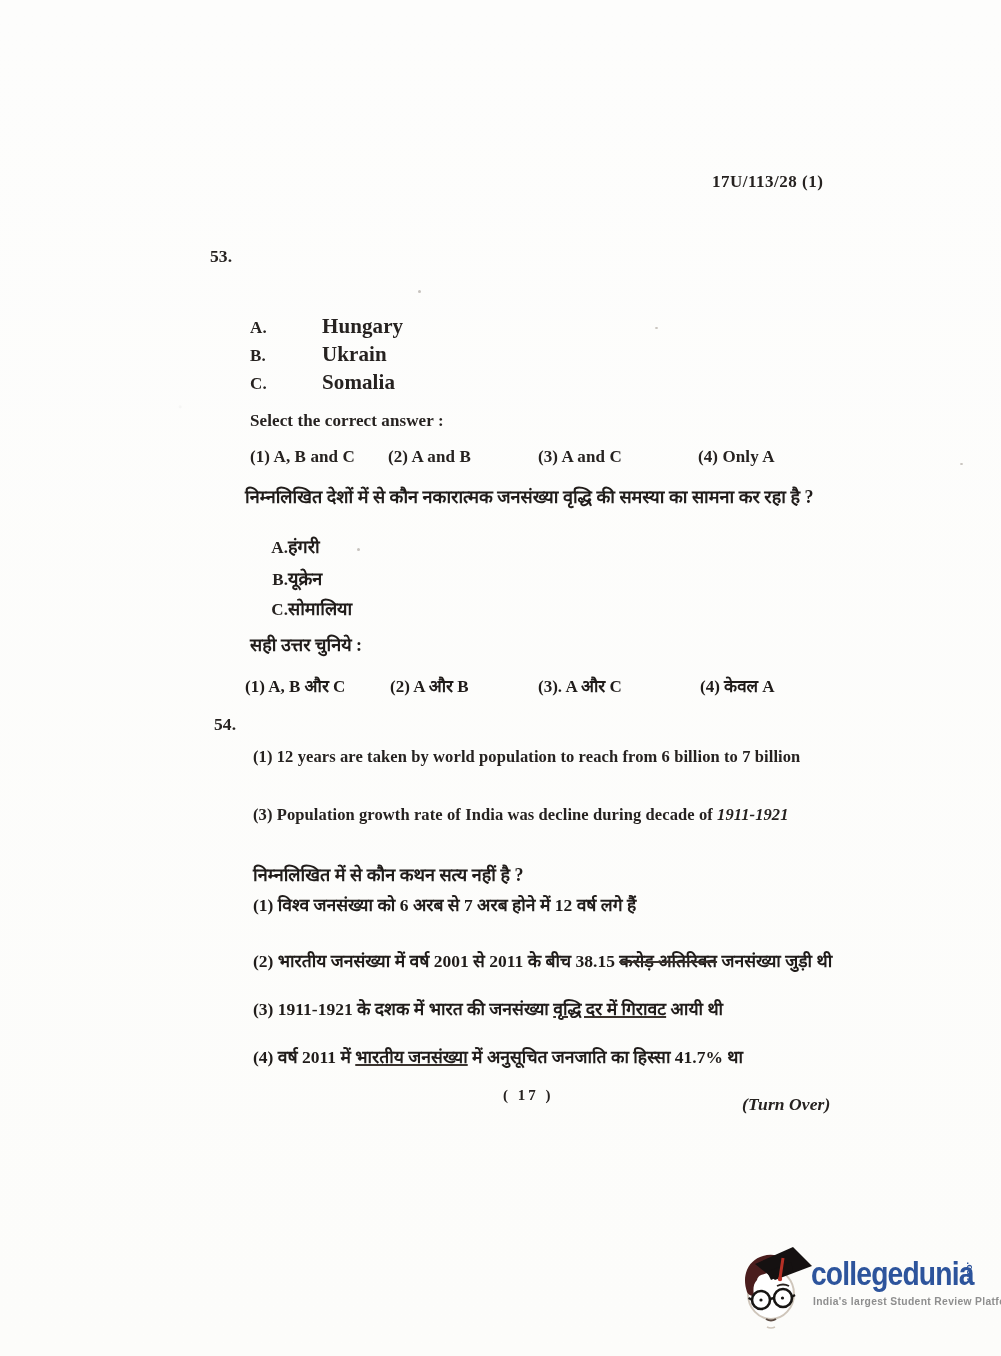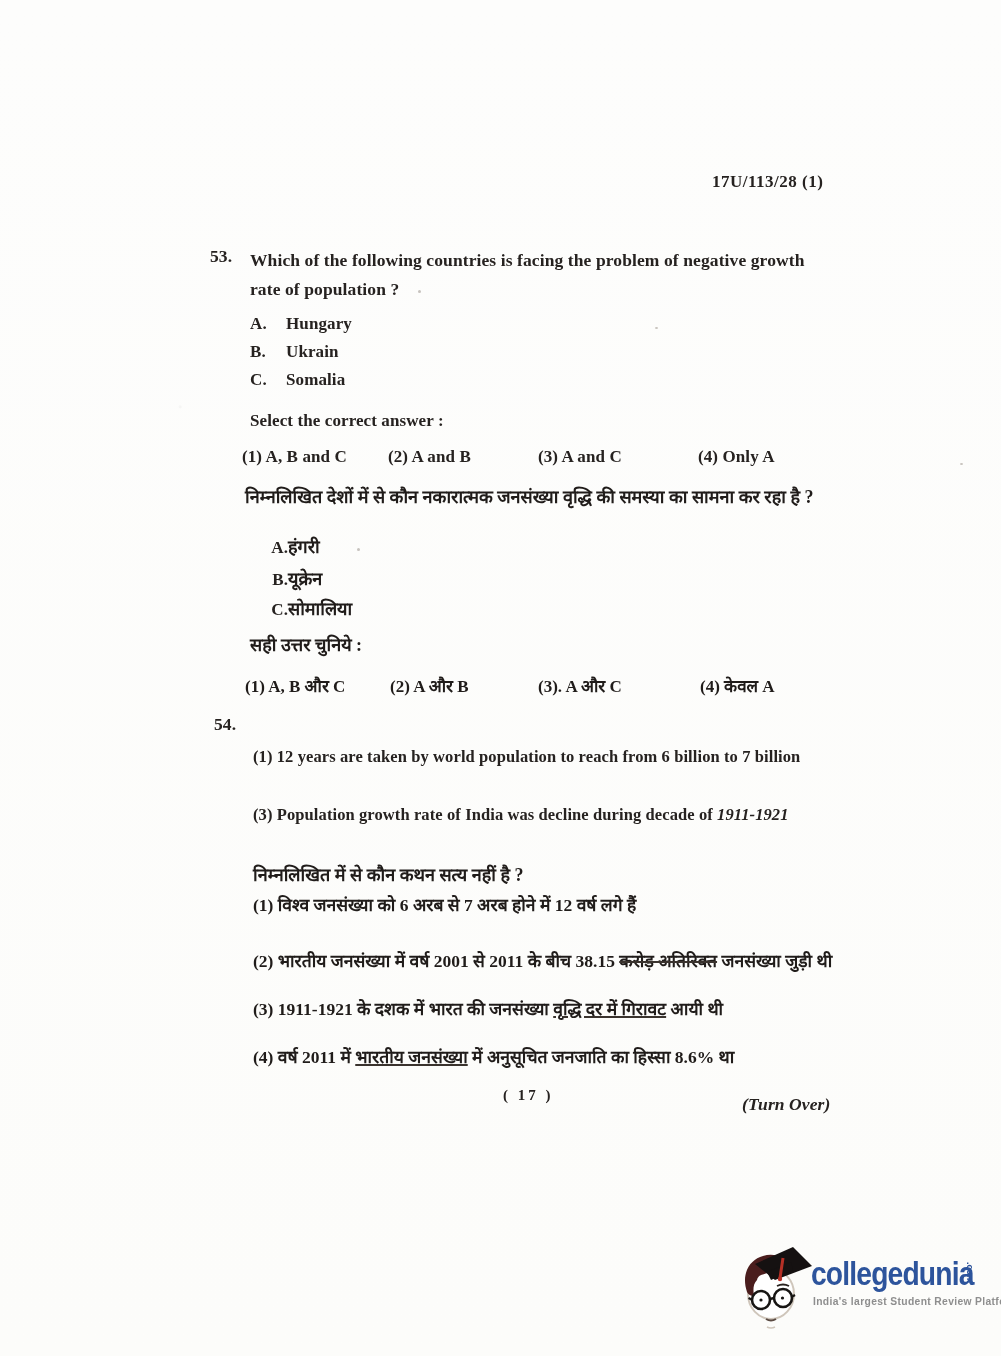--- a/index.html
+++ b/index.html
@@ -26,21 +26,21 @@
   }
   .hi{
     font-family:"Liberation Serif","DejaVu Sans",sans-serif;
     font-weight:700;
     color:#201c1a;
   }
   .doc-code{ font-size:17px; letter-spacing:0.5px; }
   .q-num{ font-size:17.5px; }
   .q-text{ font-size:17.5px; line-height:29px; }
   .choice-letter{ display:inline-block; width:36px; font-size:17px; }
-  .choice-text{ font-size:17px; }
+  .choice-text{ font-size:21px;margin-left:36px; }
   .select-label{ font-size:17px; }
   .opt{ font-size:17px; white-space:nowrap; }
   .hi-q{ font-size:18px; }
   .hi-choice{ font-size:18px;text-align:right; }
   .stmt{ font-size:16.5px; white-space:nowrap; }
   .stmt em{ font-style:italic; }
   .hi-stmt{ font-size:17.5px; white-space:nowrap; }
   .strike{ text-decoration:line-through; text-decoration-thickness:2px; text-decoration-color:#3a332e; }
   .uline{ text-decoration:underline; text-decoration-thickness:2px; text-decoration-color:#3a332e; }
   .page-num{ font-size:15px; letter-spacing:3px; }
@@ -71,38 +71,34 @@
   }
 </style>
 </head>
 <body>
 
 <div class="page">
 
   <div class="abs en doc-code" style="left:712px; top:172px;">17U/113/28 (1)</div>
 
   <div class="abs en q-num" style="left:210px; top:246px;">53.</div>
-  <div class="abs en q-text" style="left:250px; top:246px; width:590px;">
-    <span>Which of the following countries is facing the problem of negative growth</span><br>
-    <span>rate of population ?</span>
-  </div>
 
   <div class="abs en" style="left:250px; top:314px;">
     <span class="choice-letter">A.</span><span class="choice-text">Hungary</span>
   </div>
   <div class="abs en" style="left:250px; top:342px;">
     <span class="choice-letter">B.</span><span class="choice-text">Ukrain</span>
   </div>
   <div class="abs en" style="left:250px; top:370px;">
     <span class="choice-letter">C.</span><span class="choice-text">Somalia</span>
   </div>
 
   <div class="abs en select-label" style="left:250px; top:411px;">Select the correct answer :</div>
 
-  <div class="abs en opt" style="left:242px; top:447px;text-align:right;">(1) A, B and C</div>
+  <div class="abs en opt" style="left:250px; top:447px;text-align:right;">(1) A, B and C</div>
   <div class="abs en opt" style="left:388px; top:447px;">(2) A and B</div>
   <div class="abs en opt" style="left:538px; top:447px;">(3) A and C</div>
   <div class="abs en opt" style="left:698px; top:447px;">(4) Only A</div>
 
   <div class="abs hi hi-q" style="left:245px; top:484px;">निम्नलिखित देशों में से कौन नकारात्मक जनसंख्या वृद्धि की समस्या का सामना कर रहा है ?</div>
 
   <div class="abs hi hi-choice" style="left:252px; top:534px;">
     <span class="choice-letter en">A.</span><span>हंगरी</span>
   </div>
   <div class="abs hi hi-choice" style="left:252px; top:566px;">
@@ -133,21 +129,21 @@
   <div class="abs hi hi-stmt" style="left:253px; top:892px;">
     <span>(1) विश्व जनसंख्या को 6 अरब से 7 अरब होने में 12 वर्ष लगे हैं</span><span></span><span></span>
   </div>
   <div class="abs hi hi-stmt" style="left:253px; top:948px;">
     <span>(2) भारतीय जनसंख्या में वर्ष 2001 से 2011 के बीच 38.15 </span><span class="strike">करोड़ अतिरिक्त</span><span> जनसंख्या जुड़ी थी</span>
   </div>
   <div class="abs hi hi-stmt" style="left:253px; top:996px;">
     <span>(3) 1911-1921 के दशक में भारत की जनसंख्या </span><span class="uline">वृद्धि दर में गिरावट</span><span> आयी थी</span>
   </div>
   <div class="abs hi hi-stmt" style="left:253px; top:1044px;">
-    <span>(4) वर्ष 2011 में </span><span class="uline">भारतीय जनसंख्या</span><span> में अनुसूचित जनजाति का हिस्सा 8.6% था</span>
+    <span>(4) वर्ष 2011 में </span><span class="uline">भारतीय जनसंख्या</span><span> में अनुसूचित जनजाति का हिस्सा 41.7% था</span>
   </div>
 
   <div class="abs en page-num" style="left:503px; top:1087px;">( 17 )</div>
   <div class="abs en turn-over" style="left:742px; top:1094px;">(Turn Over)</div>
 
   <div class="speck" style="left:418px; top:290px; width:3px; height:3px;"></div>
   <div class="speck" style="left:655px; top:327px; width:3px; height:2px;"></div>
   <div class="speck" style="left:357px; top:548px; width:3px; height:3px;"></div>
   <div class="speck" style="left:960px; top:463px; width:3px; height:2px;"></div>
 

